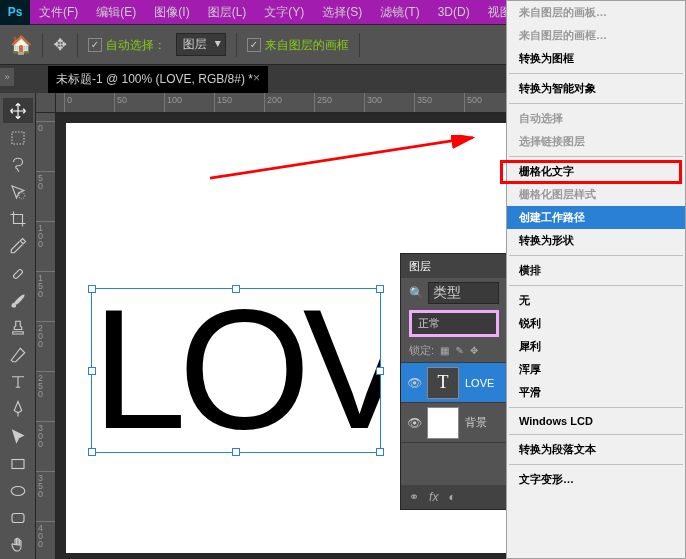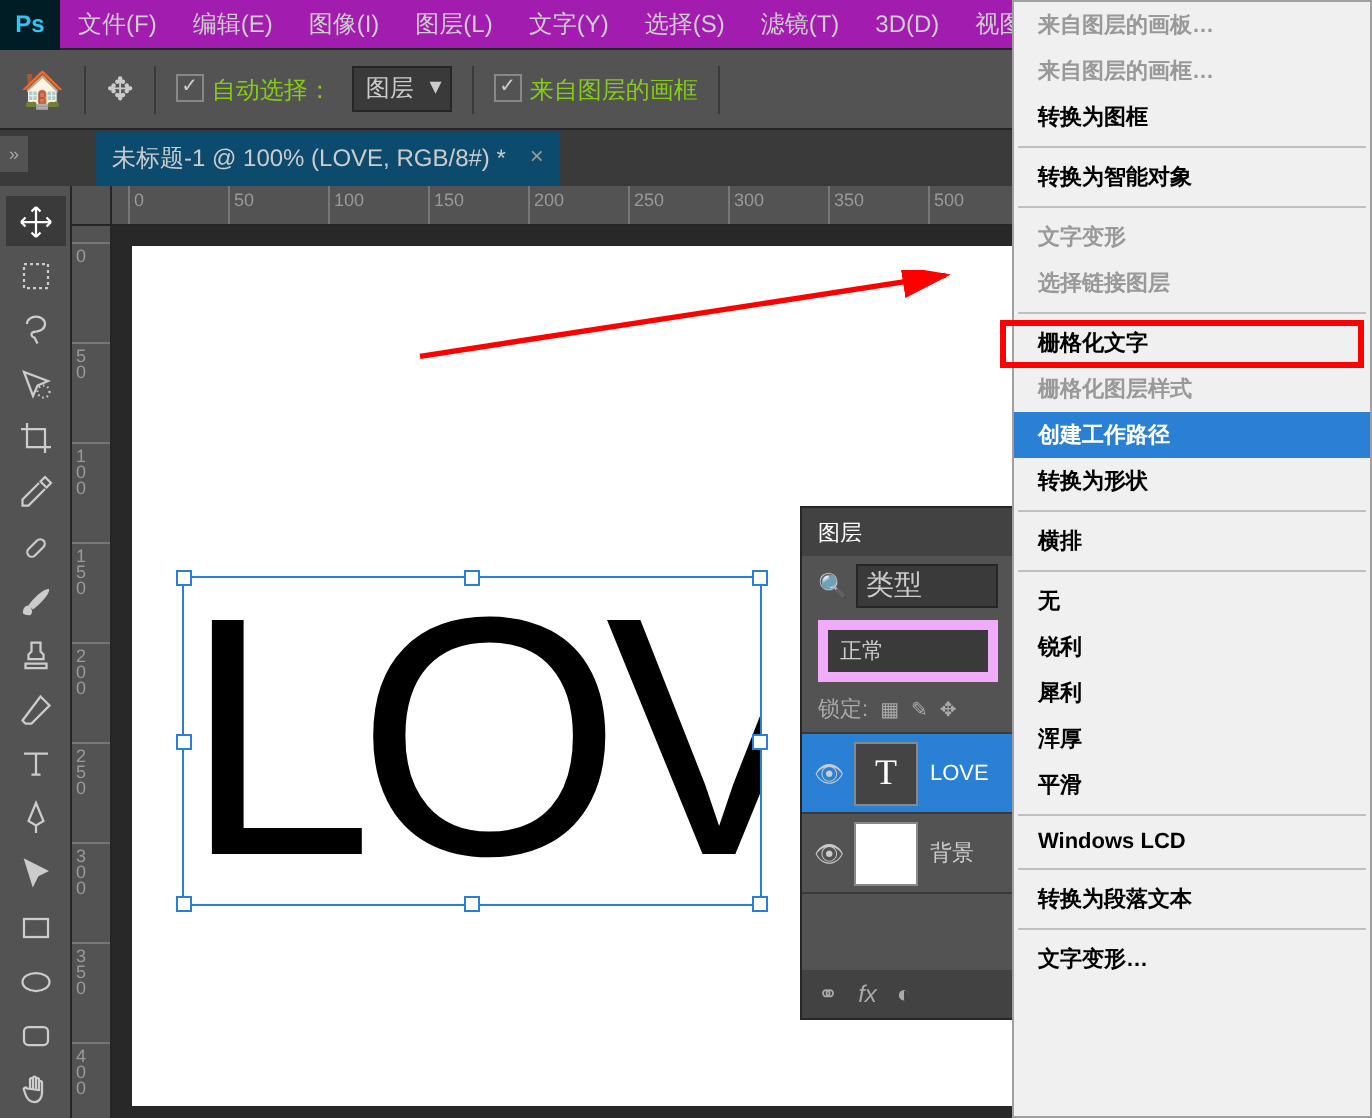--- a/index.html
+++ b/index.html
@@ -13,21 +13,21 @@
 .opt-home { color: #ccc; font-size: 18px; }
 .opt-icon { color: #ccc; font-size: 16px; }
 .divider { width: 1px; height: 24px; background: #3a3a3a; }
 .checkbox { width: 14px; height: 14px; border: 1px solid #888; display: inline-block; margin-right: 4px; vertical-align: middle; }
 .checkbox.checked::after { content: "✓"; color: #ccc; font-size: 10px; display: block; text-align: center; line-height: 12px; }
 .opt-label { color: #84cc16; font-size: 12px; }
 .opt-select { background: #3a3a3a; color: #ccc; border: 1px solid #262626; padding: 2px 18px 2px 6px; font-size: 12px; position: relative; }
 .opt-select::after { content: "▾"; position: absolute; right: 4px; }
 
 .tab-strip { background: #3a3a3a; height: 28px; display: flex; align-items: center; padding-left: 48px; }
-.doc-tab { background: #0c4a6e; color: #ccc; font-size: 12px; padding: 5px 8px; display: flex; align-items: flex-start; gap: 12px; }
+.doc-tab { background: #000000; color: #ccc; font-size: 12px; padding: 5px 8px; display: flex; align-items: flex-start; gap: 0; }
 .tab-close { color: #999; font-size: 12px; }
 
 .main-area { display: flex; height: calc(100% - 93px); }
 .expand-btn { position: absolute; left: 0; top: 68px; width: 14px; height: 18px; background: #535353; color: #aaa; font-size: 9px; text-align: center; line-height: 18px; }
 
 .toolbar { width: 36px; background: #535353; border-right: 1px solid #262626; display: flex; flex-direction: column; padding-top: 4px; }
 .tool { width: 30px; height: 26px; margin: 1px 3px; display: flex; align-items: center; justify-content: center; color: #ccc; font-size: 16px; position: relative; }
 .tool.active { background: #3a3a3a; }
 .tool svg { width: 18px; height: 18px; stroke: #ccc; fill: none; stroke-width: 1.5; }
 .tool.active svg { stroke: #fff; }
@@ -48,21 +48,21 @@
 .h-bl { bottom: -4px; left: -4px; } .h-b { bottom: -4px; left: calc(50% - 4px); } .h-br { bottom: -4px; right: -4px; }
 
 .arrow { position: absolute; top: 135px; left: 195px; width: 300px; height: 45px; pointer-events: none; z-index: 5; }
 
 .layers-panel { position: absolute; top: 253px; left: 400px; width: 108px; height: 257px; background: #535353; border: 1px solid #262626; z-index: 3; }
 .layers-header { background: #424242; height: 24px; display: flex; align-items: center; padding: 0 8px; }
 .layers-tab { color: #fff; font-size: 11px; }
 .layers-row { display: flex; align-items: center; padding: 4px 8px; gap: 4px; }
 .layers-select { background: #3a3a3a; color: #ccc; border: 1px solid #262626; padding: 1px 14px 1px 4px; font-size: 14px; flex: 1; position: relative; }
 .search-icon { color: #aaa; font-size: 12px; }
-.blend-select { background: #3a3a3a; color: #ccc; border: 5px solid #f0abfc; padding: 3px 6px; font-size: 11px; margin: 2px 8px; }
+.blend-select { background: #3a3a3a; color: #ccc; border: 3px solid #f0abfc; padding: 3px 6px; font-size: 11px; margin: 2px 8px; }
 .lock-row { display: flex; align-items: center; padding: 4px 8px; gap: 6px; color: #aaa; font-size: 11px; }
 .lock-icons { display: flex; gap: 6px; font-size: 10px; }
 .layer-list { border-top: 1px solid #3a3a3a; }
 .layer-item { display: flex; align-items: center; height: 40px; padding: 0 6px; gap: 6px; border-bottom: 1px solid #3a3a3a; overflow: hidden; }
 .layer-item.selected { background: #2a80d4; color: #fff; }
 .eye-icon { color: #ccc; font-size: 12px; width: 14px; }
 .layer-thumb { width: 32px; height: 32px; background: #fff; border: 1px solid #888; display: flex; align-items: center; justify-content: center; font-size: 18px; font-family: serif; }
 .layer-thumb.text { background: #444; color: #fff; }
 .layer-name { font-size: 11px; color: #ccc; white-space: nowrap; }
 .layer-item.selected .layer-name { color: #fff; }
@@ -304,21 +304,21 @@
   </div>
 </div>
 
 <div class="context-menu" id="context-menu">
     <div class="ctx-item disabled">来自图层的画板…</div>
     <div class="ctx-item disabled">来自图层的画框…</div>
     <div class="ctx-item">转换为图框</div>
     <div class="ctx-sep"></div>
     <div class="ctx-item">转换为智能对象</div>
     <div class="ctx-sep"></div>
-    <div class="ctx-item disabled">文字变形</div>
+    <div class="ctx-item disabled">自动选择</div>
     <div class="ctx-item disabled">选择链接图层</div>
     <div class="ctx-sep"></div>
     <div class="ctx-item">栅格化文字</div>
     <div class="ctx-item disabled">栅格化图层样式</div>
     <div class="ctx-item highlighted">创建工作路径</div>
     <div class="ctx-item">转换为形状</div>
     <div class="ctx-sep"></div>
     <div class="ctx-item">横排</div>
     <div class="ctx-sep"></div>
     <div class="ctx-item">无</div>

